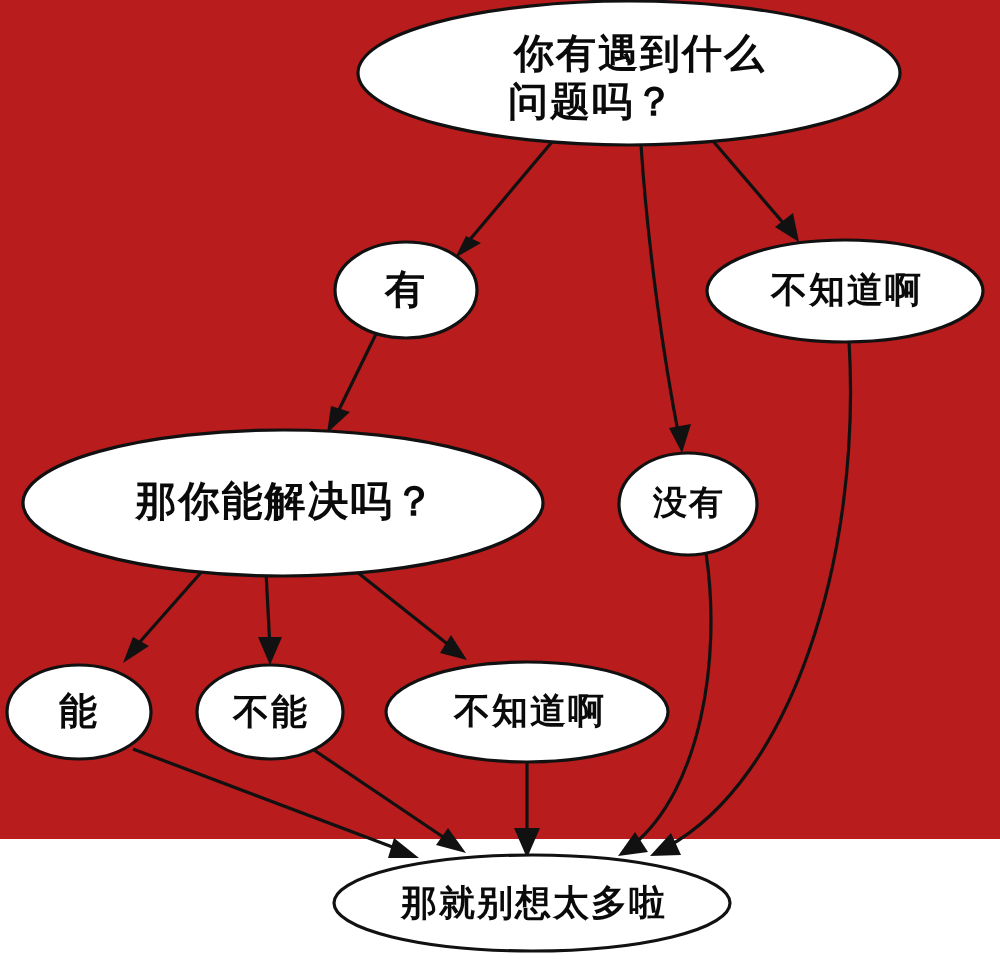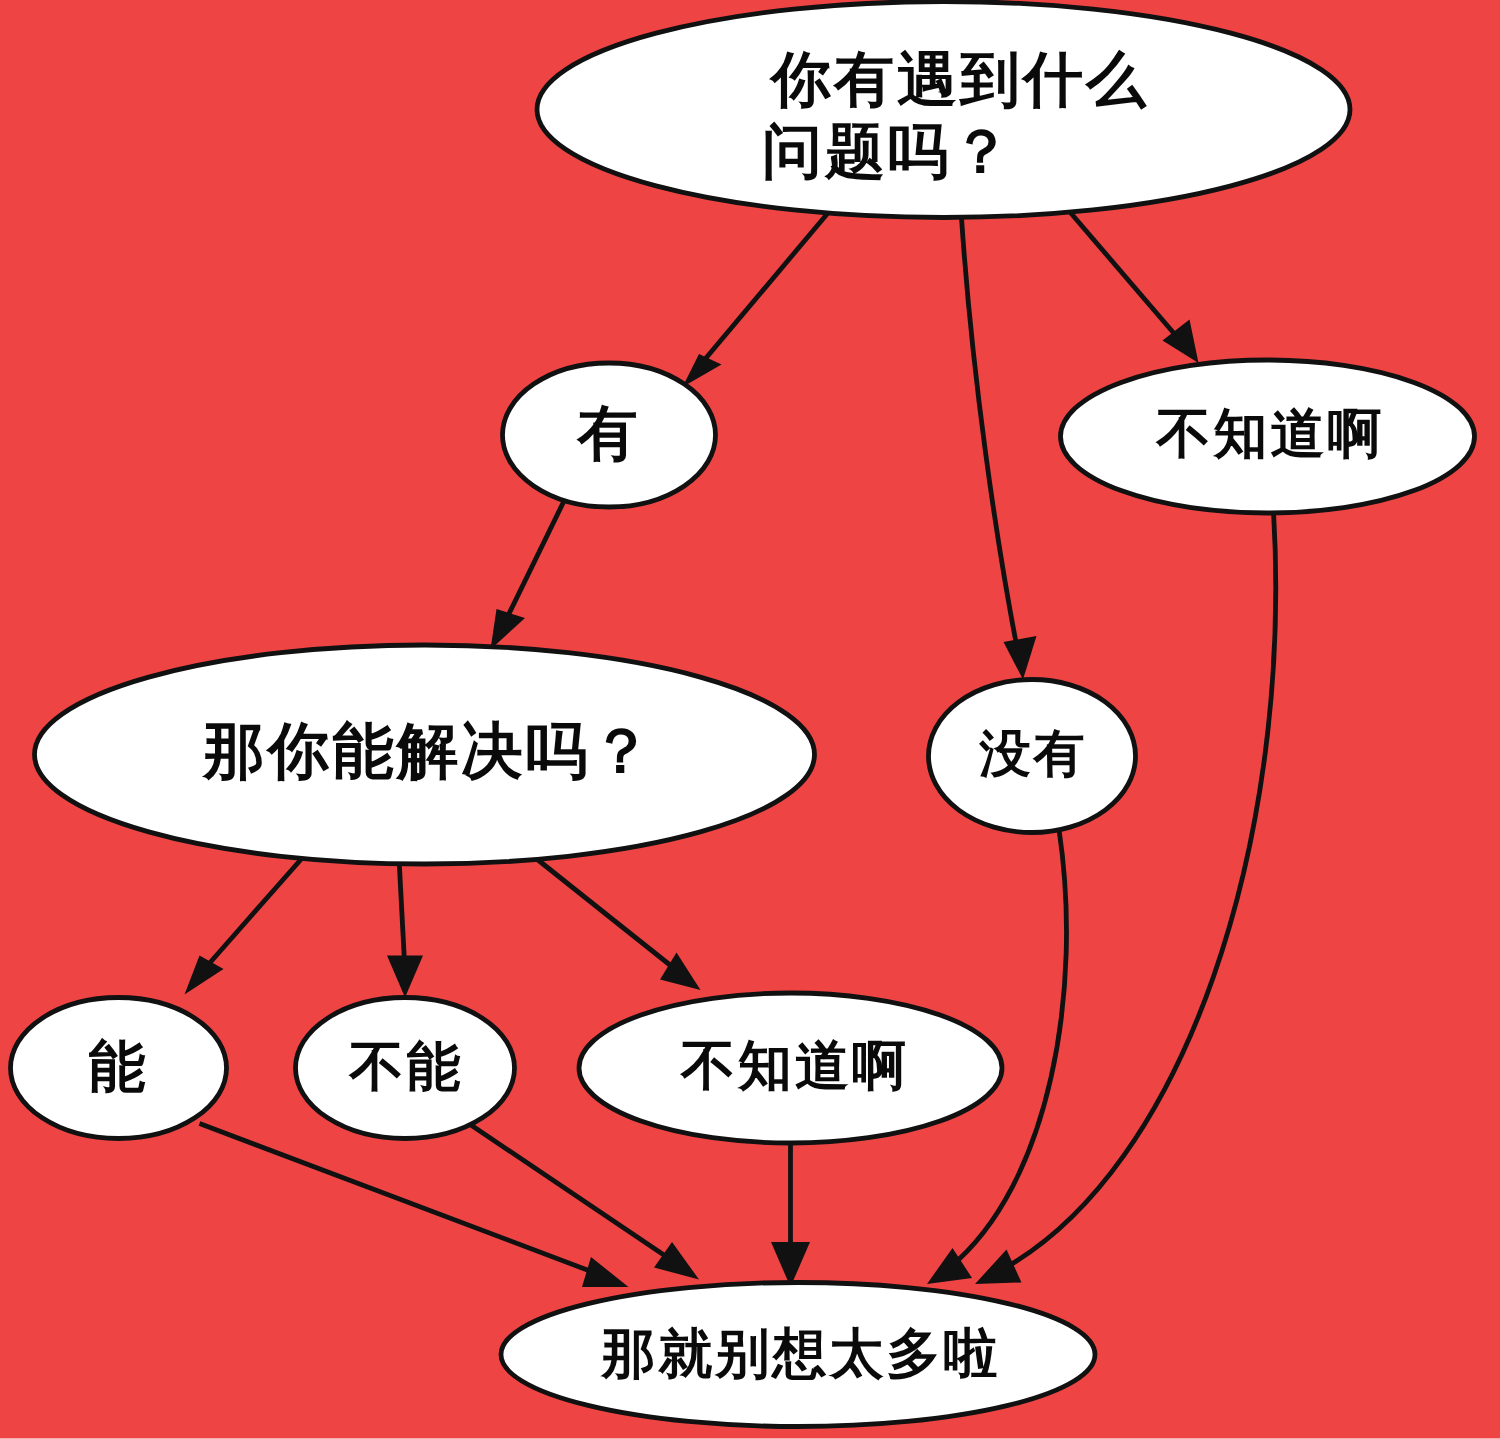--- a/index.html
+++ b/index.html
@@ -9,22 +9,22 @@
   }
   body {
     width: 1000px;
     height: 959px;
     font-family: "Liberation Sans", "DejaVu Sans", sans-serif;
     overflow: hidden;
   }
   #flowchart-root {
     position: relative;
     width: 1000px;
-    height: 959px;
-    background: #ef4444;
+    height: 839px;
+    background: #b91c1c;
   }
   svg#diagram {
     display: block;
     width: 1000px;
     height: 959px;
   }
   .node-shape {
     fill: #ffffff;
     stroke: #111111;
     stroke-width: 3.2;

